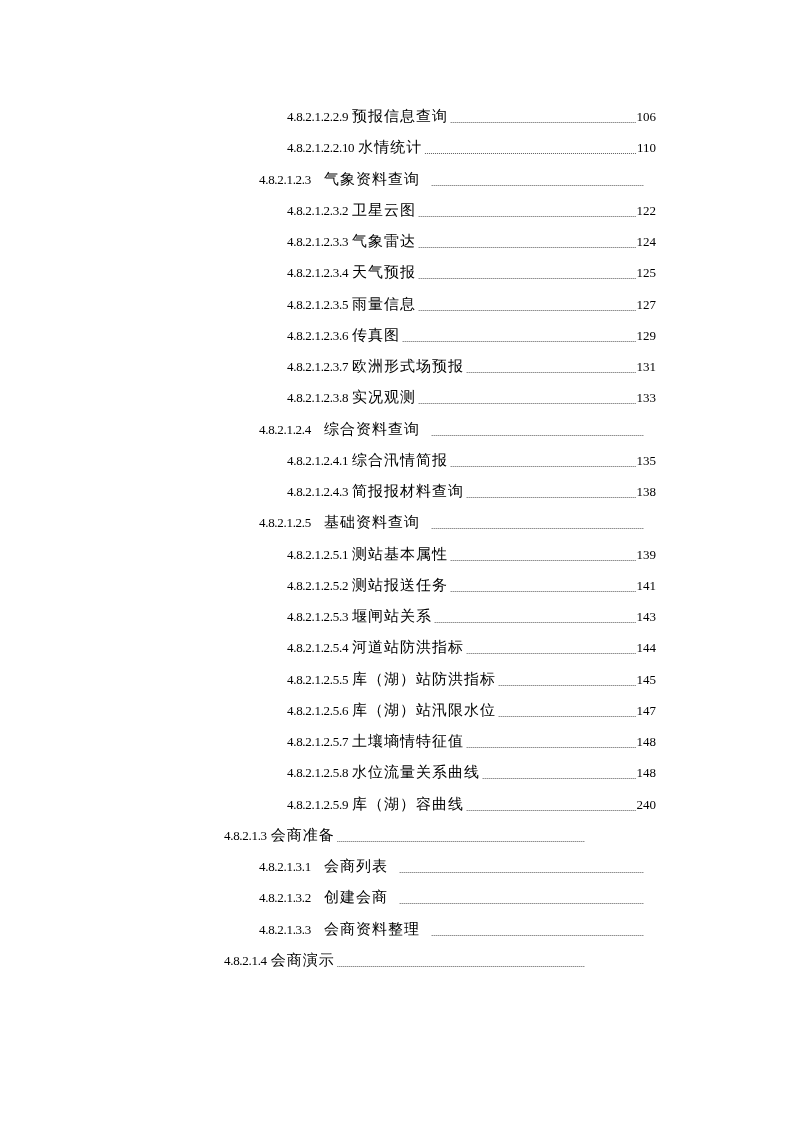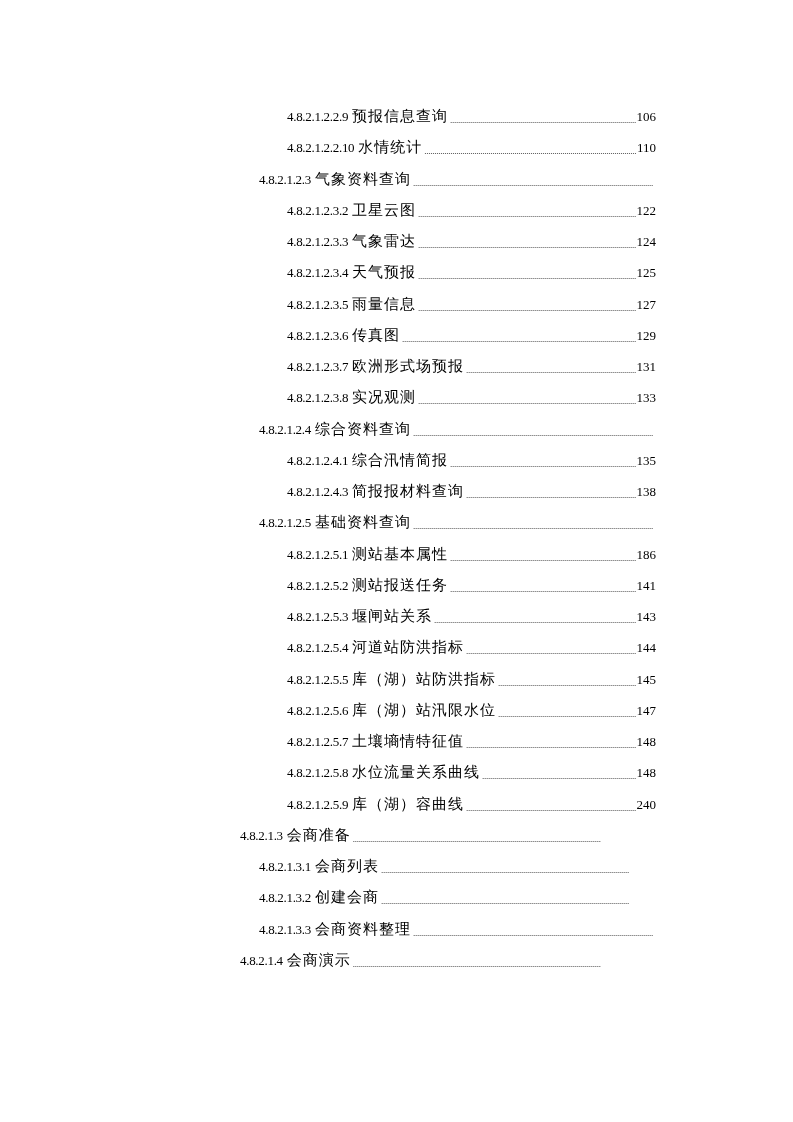--- a/index.html
+++ b/index.html
@@ -2,22 +2,22 @@
 <html><head>
   <meta charset="utf-8">
   <style>
     html, body { margin: 0; padding: 0; background: #ffffff; }
     body { width: 793px; height: 1122px; position: relative; overflow: hidden;
            font-family: "Liberation Serif", "DejaVu Serif", serif; color: #000; }
     .toc { position: absolute; left: 0; top: 101px; width: 775px; }
     .row { position: relative; height: 31.25px; display: flex; align-items: center;
            font-size: 13px; line-height: 16px; white-space: nowrap; }
     .row .inner { position: absolute; display: flex; align-items: baseline; right: 119px; }
-    .lvl5 .inner { left: 240px; }
-    .lvl6 .inner { left: 259px; }
+    .lvl5 .inner { left: 224px; }
+    .lvl6 .inner { left: 259px; gap: 9px; }
     .lvl7 .inner { left: 287px; }
     .num { flex: none; letter-spacing: -0.3px; }
     .title { flex: none; font-family: "DejaVu Sans", sans-serif; font-size: 15px; margin-left: 4px; letter-spacing: 1px; }
     .leader { flex: 1 1 auto; overflow: hidden; margin: 0 1px 0 2px; height: 14px; position: relative; top: 2px; }
     .leader::before { content: ". . . . . . . . . . . . . . . . . . . . . . . . . . . . . . . . . . . . . . . . . . . . . . . . . . . . . . . . . . . . . . . . . . . . . . . . . . . . . . . . . . . . . . . . . . . . . . . . . . . . . . . . . . . . . . . . . . . . . . . . . . . .";
                       font-size: 9px; letter-spacing: -1.25px; white-space: nowrap; }
     .page { flex: none; min-width: 0; }
     .nopage .inner { right: 121px; }
   </style>
 </head>
@@ -134,21 +134,21 @@
         <span class="title">基础资料查询</span>
         <span class="leader"></span>
         <span class="page"></span>
       </div>
     </div>
   <div class="row lvl7">
       <div class="inner">
         <span class="num">4.8.2.1.2.5.1</span>
         <span class="title">测站基本属性</span>
         <span class="leader"></span>
-        <span class="page">186</span>
+        <span class="page">139</span>
       </div>
     </div>
   <div class="row lvl7">
       <div class="inner">
         <span class="num">4.8.2.1.2.5.2</span>
         <span class="title">测站报送任务</span>
         <span class="leader"></span>
         <span class="page">141</span>
       </div>
     </div>

